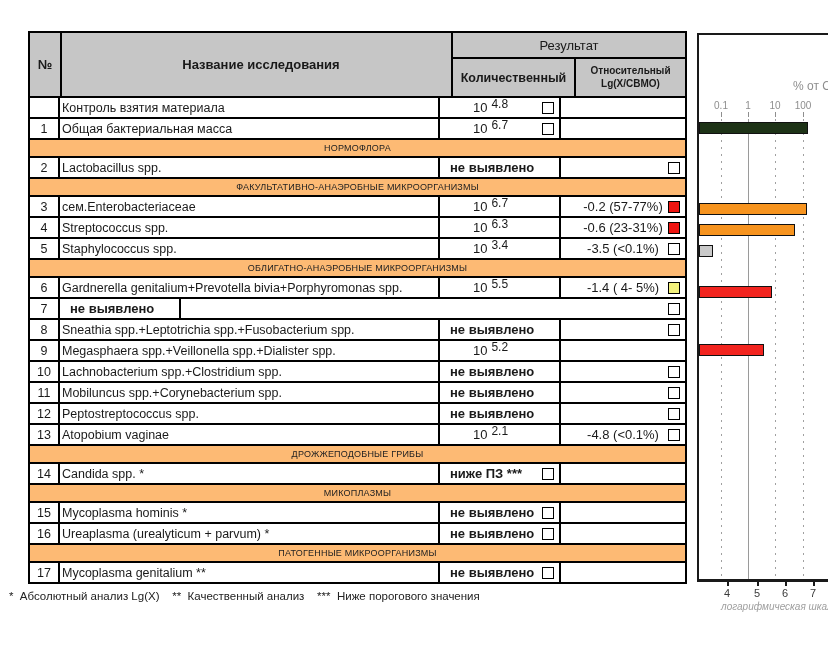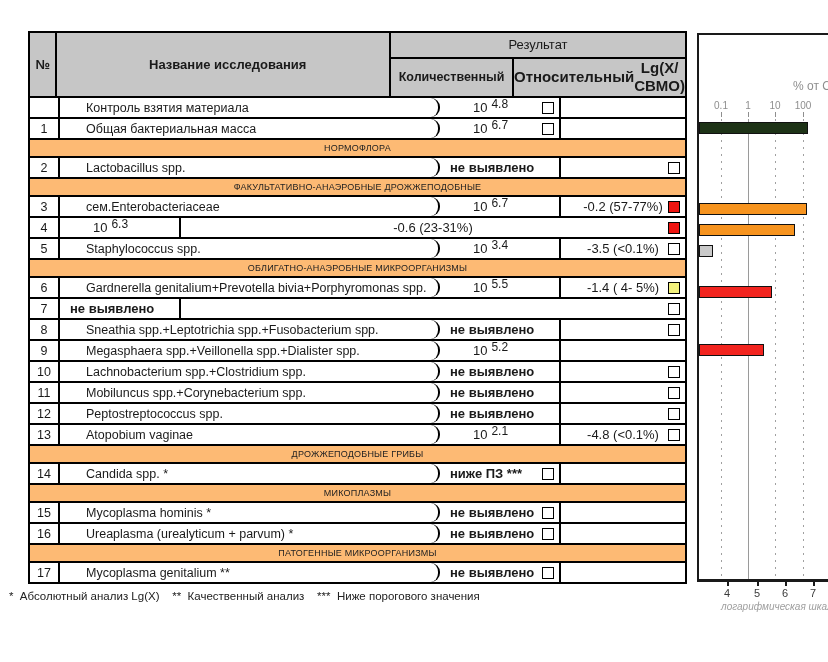--- a/index.html
+++ b/index.html
@@ -11,27 +11,27 @@
   
   .tbl{position:absolute;left:28px;top:31px;width:659px;border:2px solid #000;box-sizing:border-box;background:#fff;}
   .hdr{display:flex;height:63px;background:#c6c6c6;}
   .hdr-cell{display:flex;align-items:center;justify-content:center;font-weight:bold;font-size:13px;text-align:center;}
   .hdr-num{width:30px;border-right:2px solid #000;}
   .hdr-name{width:380px;border-right:2px solid #000;padding-left:9px;}
   .hdr-result{flex:1;display:flex;flex-direction:column;}
   .hdr-result-top{height:24px;border-bottom:2px solid #000;display:flex;align-items:center;justify-content:center;font-weight:normal;font-size:13px;}
   .hdr-result-bottom{flex:1;display:flex;}
   .hdr-quant{width:121px;border-right:2px solid #000;font-size:12.5px;}
-  .hdr-rel{flex:1;flex-direction:row;line-height:1.25;font-size:15px;}
+  .hdr-rel{flex:1;flex-direction:column;line-height:1.25;font-size:10px;}
   .row{display:flex;height:19px;border-top:2px solid #000;background:#fff;}
   .row-section{height:16px;border-top:2px solid #000;background:#fdba74;display:flex;align-items:center;justify-content:center;}
   .section-label{font-size:9px;letter-spacing:.2px;color:#222;}
   .c{display:flex;align-items:center;box-sizing:border-box;}
   .c-num{width:30px;border-right:2px solid #000;justify-content:center;font-size:12.5px;}
-  .c-name{width:380px;border-right:2px solid #000;padding-left:26px;font-size:12.5px;white-space:nowrap;overflow:hidden;border-radius:9px;}
+  .c-name{width:380px;border-right:2px solid #000;padding-left:2px;font-size:12.5px;white-space:nowrap;overflow:hidden;}
   .c-quant{width:121px;border-right:2px solid #000;position:relative;font-size:13px;}
   .c-quant.center{justify-content:center;padding-right:18px;}
   .c-quant.left{padding-left:10px;font-weight:bold;}
   .c-rel{flex:1;position:relative;justify-content:center;font-size:13px;}
   .q-exp{font-size:12px;position:relative;top:-4px;margin-left:4px;}
   .box{width:10px;height:10px;border:1.5px solid #000;position:absolute;right:5px;top:50%;margin-top:-6px;}
   
   .chart{position:absolute;left:697px;top:33px;width:200px;height:544px;
     border-left:2px solid #1a1a1a;border-top:2px solid #1a1a1a;border-bottom:3px solid #1a1a1a;
     background:#fff;box-sizing:content-box;}
@@ -107,41 +107,44 @@
           <span>Lactobacillus spp.</span>
         </div>
         <div class="c c-quant left">
           <span>не выявлено</span>
         </div>
         <div class="c c-rel">
           <div class="box" style="background: rgb(255, 255, 255);"></div>
         </div>
       </div>
       <div class="row-section">
-        <span class="section-label">ФАКУЛЬТАТИВНО-АНАЭРОБНЫЕ ДРОЖЖЕПОДОБНЫЕ</span>
+        <span class="section-label">ФАКУЛЬТАТИВНО-АНАЭРОБНЫЕ МИКРООРГАНИЗМЫ</span>
       </div>
       <div class="row">
         <div class="c c-num">
           <span>3</span>
         </div>
         <div class="c c-name">
           <span>сем.Enterobacteriaceae</span>
         </div>
         <div class="c c-quant center">
           <span>10</span>
           <span class="q-exp">6.7</span>
         </div>
         <div class="c c-rel">
           <span>-0.2 (57-77%)</span>
           <div class="box" style="background: rgb(238, 21, 17);"></div>
         </div>
       </div>
       <div class="row">
         <div class="c c-num">
           <span>4</span>
+        </div>
+        <div class="c c-name">
+          <span>Streptococcus spp.</span>
         </div>
         <div class="c c-quant center">
           <span>10</span>
           <span class="q-exp">6.3</span>
         </div>
         <div class="c c-rel">
           <span>-0.6 (23-31%)</span>
           <div class="box" style="background: rgb(238, 21, 17);"></div>
         </div>
       </div>

